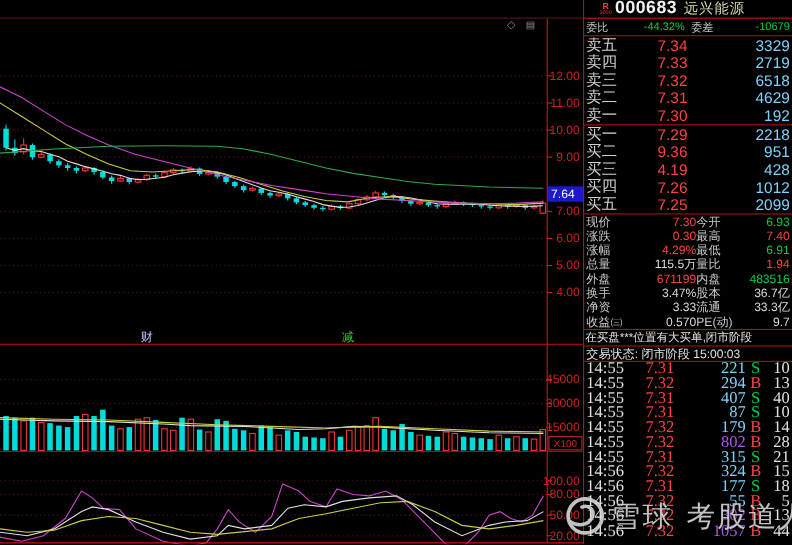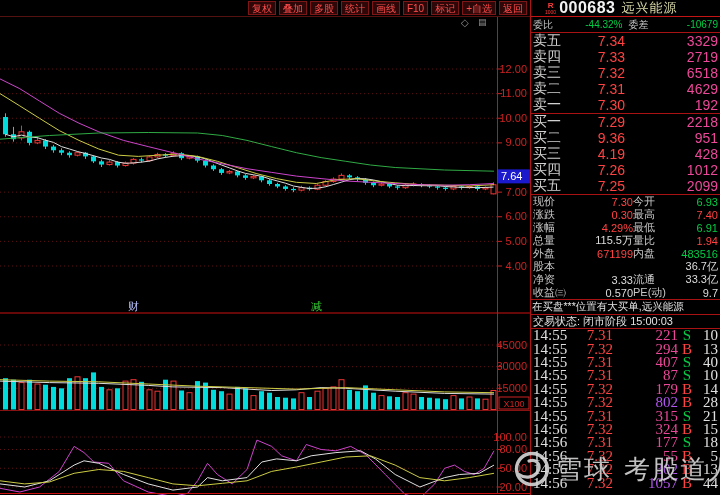--- a/index.html
+++ b/index.html
@@ -44,21 +44,21 @@
   .tape-row{height:13.4px;display:flex;align-items:center;font-size:15px;padding:0 2px;cursor:pointer;font-family:Liberation Serif, serif;}
   .t-time{width:36px;color:#e0e0e0;}
   .t-price{width:44px;text-align:right;}
   .t-vol{flex:1;text-align:right;}
   .t-bs{width:18px;text-align:center;}
   .t-count{width:22px;text-align:right;color:#e0e0e0;}
 
   .val-up{color:#ff4242;}
   .val-down{color:#00cc44;}
   .val-white{color:#dcdcdc;}
-  .val-qty{color:#ec4899;}
+  .val-qty{color:#7dd3fc;}
   .val-hl{color:#b355f0;}
   .bs-b{color:#ff4242;}
   .bs-s{color:#00cc44;}
 
   
   .watermark{position:absolute;left:512px;top:449px;display:flex;align-items:center;z-index:20;opacity:.9;pointer-events:none;}
   .wm-logo{width:40px;height:40px;margin-right:4px;flex:none;}
   .wm-text{color:#d6d6d6;font-size:26px;letter-spacing:2px;text-shadow:0 0 2px rgba(0,0,0,.8);white-space:nowrap;}
   .wm-user{margin-left:12px;}
   svg text{font-family:"Liberation Sans","DejaVu Sans",sans-serif;}
@@ -339,31 +339,20 @@
           </g>
           <g>
             <line x1="0" y1="16.5" x2="530" y2="16.5" stroke="#551010"></line>
             <line x1="0" y1="313" x2="530" y2="313" stroke="#cc1111"></line>
             <line x1="0" y1="410.5" x2="530" y2="410.5" stroke="#881111"></line>
             <line x1="0" y1="493.5" x2="530" y2="493.5" stroke="#cc1111"></line>
             <line x1="497.5" y1="17" x2="497.5" y2="493.5" stroke="#cc1111"></line>
           </g>
         </svg>
     </div>
-    <div class="toolbar">
-      <button class="tb-btn">复权</button>
-      <button class="tb-btn">叠加</button>
-      <button class="tb-btn">多股</button>
-      <button class="tb-btn">统计</button>
-      <button class="tb-btn">画线</button>
-      <button class="tb-btn">F10</button>
-      <button class="tb-btn">标记</button>
-      <button class="tb-btn">+自选</button>
-      <button class="tb-btn">返回</button>
-    </div>
     <span class="chart-icon" style="left:461px;top:18px;">◇</span>
     <span class="chart-icon" style="left:478px;top:17px;font-size:9px;">▤</span>
   </div>
 
   <div class="right-panel">
 
     <div class="name-row">
       <span class="flag-wrap">
         <span class="flag-r">R</span>
         <span class="flag-sub">1000</span>
@@ -479,20 +468,24 @@
           <div class="q-pair q-left">
             <span class="q-label">外盘</span>
             <span class="q-val val-up">671199</span>
           </div>
           <div class="q-pair q-right">
             <span class="q-label">内盘</span>
             <span class="q-val val-down">483516</span>
           </div>
         </div>
         <div class="q-row">
+          <div class="q-pair q-left">
+            <span class="q-label">换手</span>
+            <span class="q-val val-white">3.47%</span>
+          </div>
           <div class="q-pair q-right">
             <span class="q-label">股本</span>
             <span class="q-val val-white">36.7亿</span>
           </div>
         </div>
         <div class="q-row">
           <div class="q-pair q-left">
             <span class="q-label">净资</span>
             <span class="q-val val-white">3.33</span>
           </div>
@@ -507,21 +500,21 @@
             <span class="q-val val-white">0.570</span>
           </div>
           <div class="q-pair q-right">
             <span class="q-label">PE(动)</span>
             <span class="q-val val-white">9.7</span>
           </div>
         </div>
       </div>
 
     <div class="notice-row">
-      <span>在买盘***位置有大买单,远兴能源</span>
+      <span>在买盘***位置有大买单,闭市阶段</span>
     </div>
 
     <div class="status-row">
       <span>交易状态: 闭市阶段 15:00:03</span>
     </div>
 
     <div class="tape-list" id="tape-list">
         <div class="tape-row">
           <span class="t-time">14:55</span>
           <span class="t-price val-up">7.31</span>

